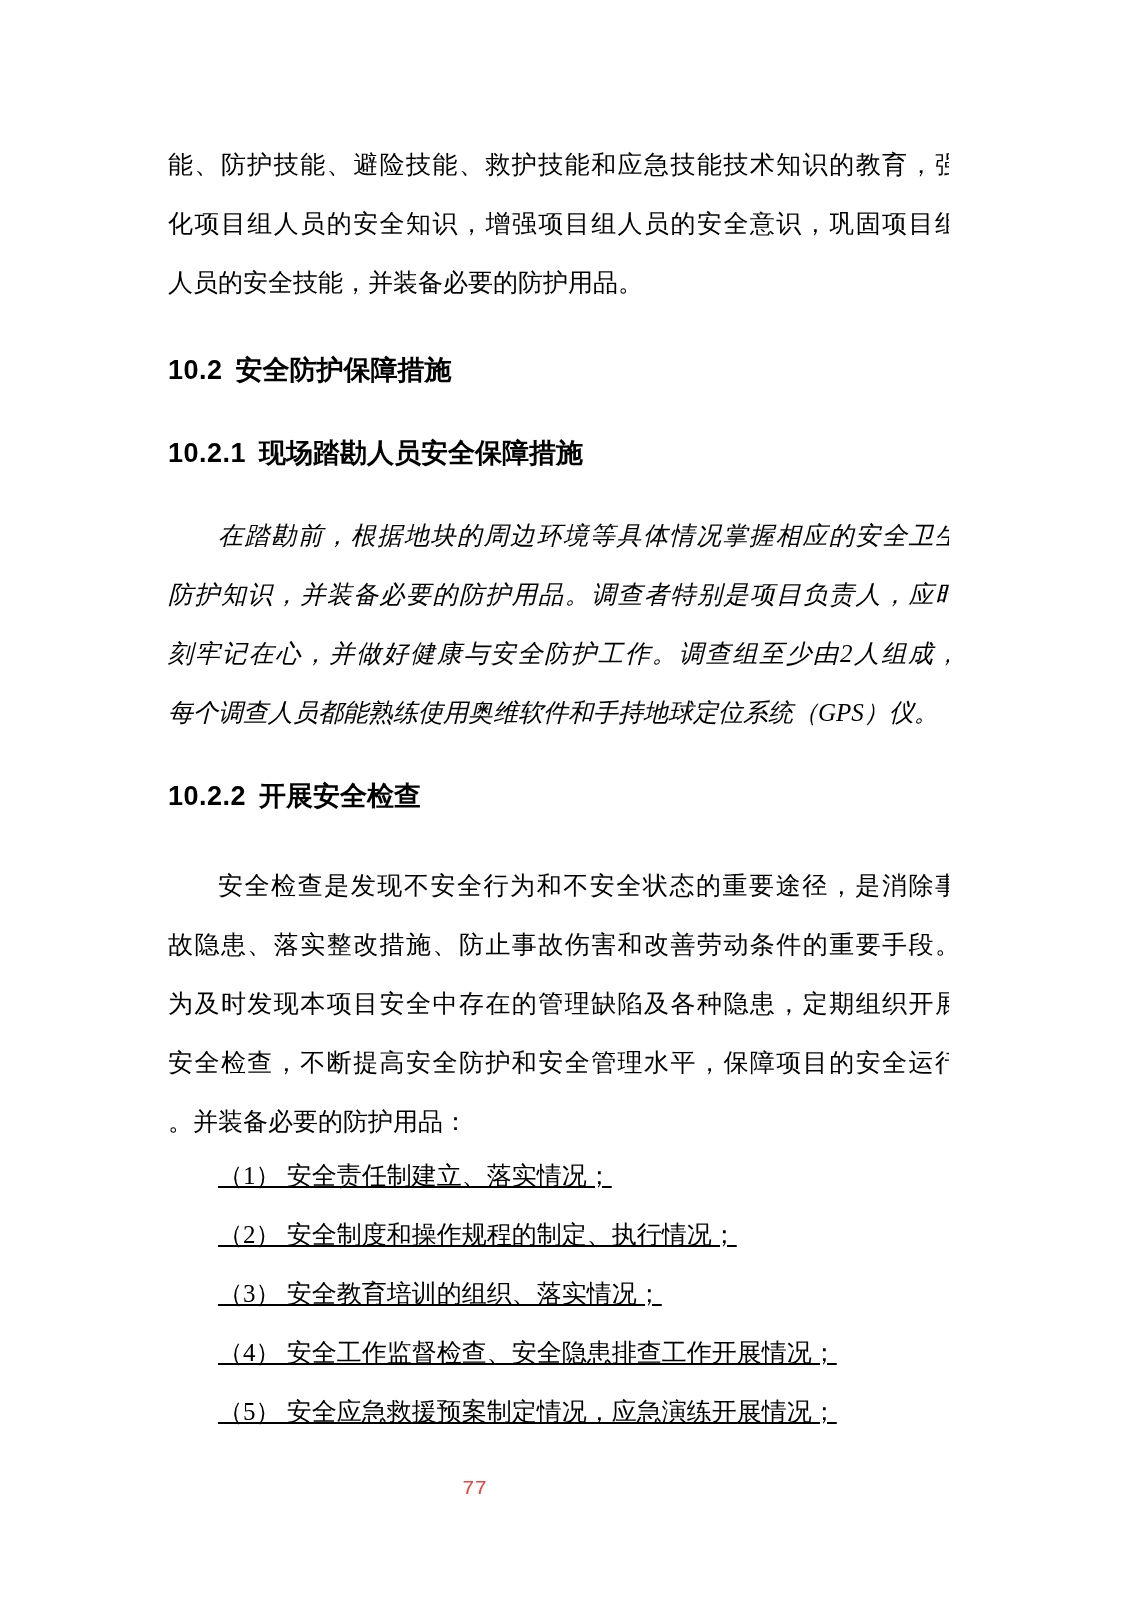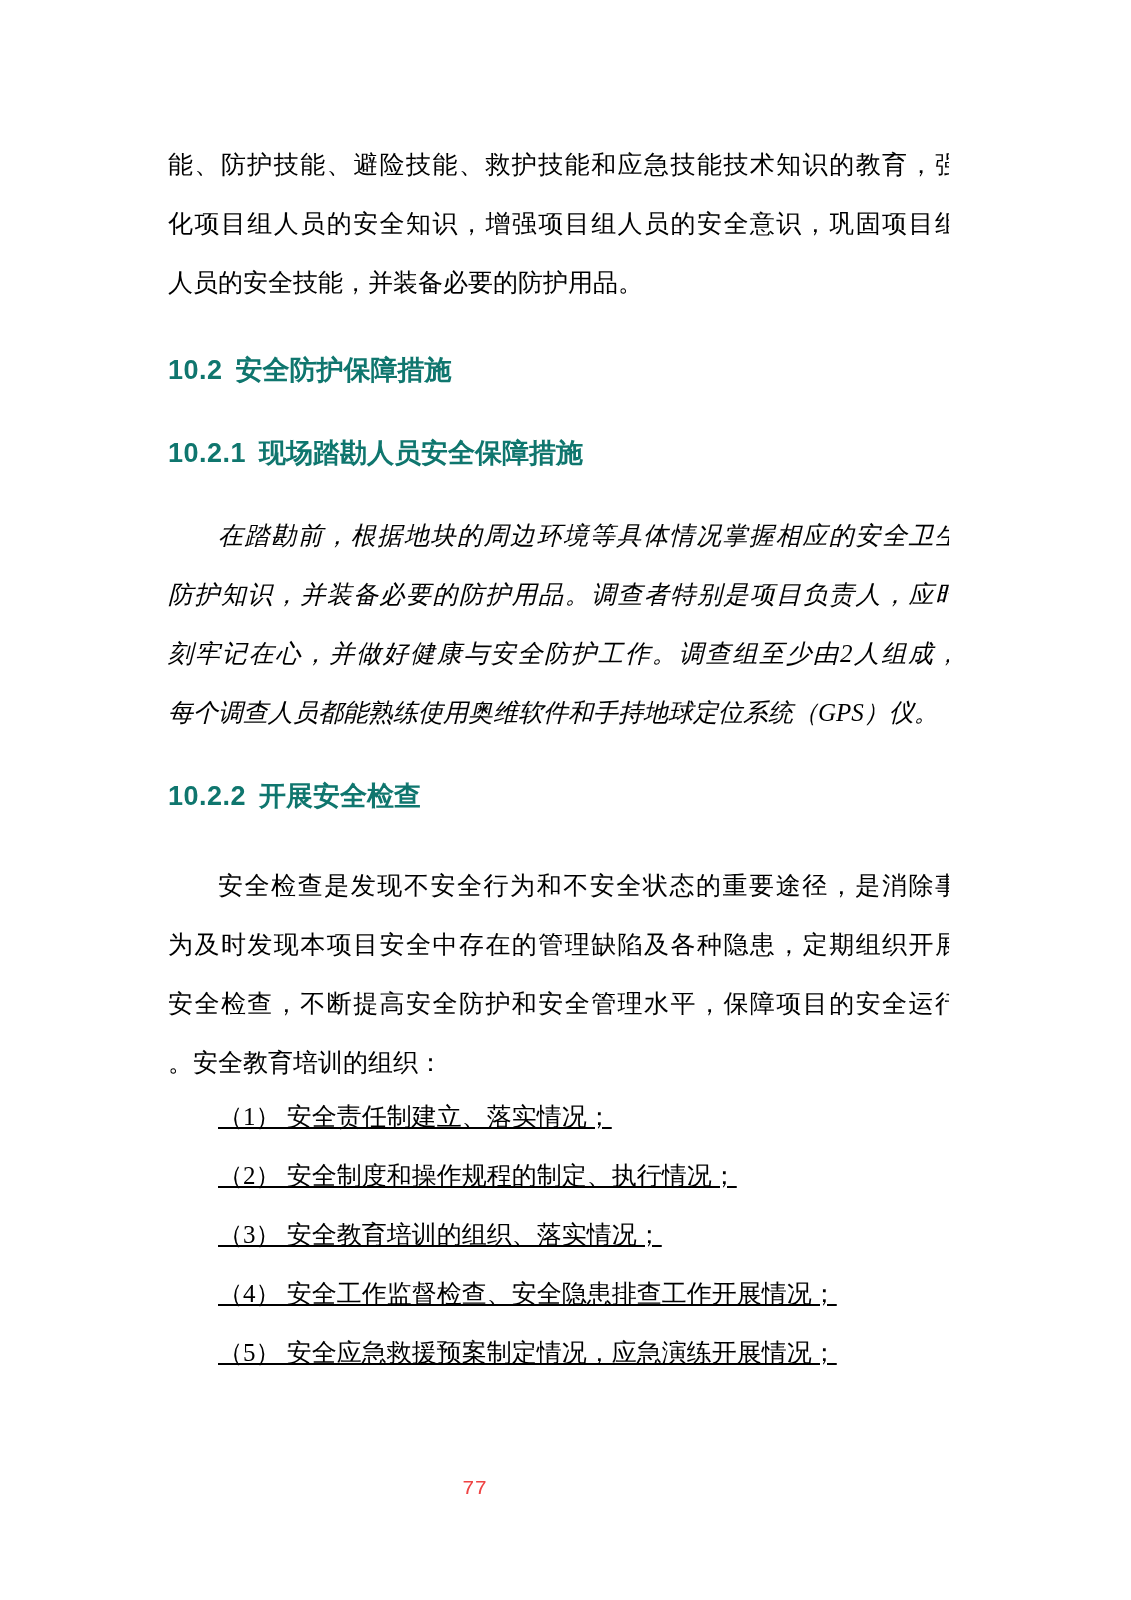--- a/index.html
+++ b/index.html
@@ -40,21 +40,21 @@
   }
   .line.indent {
     text-indent: 50px;
   }
   .heading {
     margin: 0;
     font-family: "Liberation Sans", "DejaVu Sans", sans-serif;
     font-weight: 700;
     font-size: 27px;
     line-height: 59px;
-    color: #0f766e;
+    color: #000000;
     white-space: nowrap;
   }
   .heading .hnum {
     margin-right: 13px;
     letter-spacing: 0.5px;
   }
   #heading-10-2   { margin-top: 29px; }
   #heading-10-2-1 { margin-top: 24px; }
   #para-survey    { margin-top: 23px; font-style: italic; }
   #heading-10-2-2 { margin-top: 25px; }
@@ -97,23 +97,24 @@
       <span class="line">刻牢记在心，并做好健康与安全防护工作。调查组至少由2人组成，</span>
       <span class="line lastline">每个调查人员都能熟练使用奥维软件和手持地球定位系统（GPS）仪。</span>
     </p>
 
     <h2 class="heading" id="heading-10-2-2">
       <span class="hnum">10.2.2</span><span class="htitle">开展安全检查</span>
     </h2>
 
     <p class="para" id="para-inspection">
       <span class="line indent">安全检查是发现不安全行为和不安全状态的重要途径，是消除事</span>
+      <span class="line">故隐患、落实整改措施、防止事故伤害和改善劳动条件的重要手段。</span>
       <span class="line">为及时发现本项目安全中存在的管理缺陷及各种隐患，定期组织开展</span>
       <span class="line">安全检查，不断提高安全防护和安全管理水平，保障项目的安全运行</span>
-      <span class="line lastline">。安全教育培训的组织：</span>
+      <span class="line lastline">。并装备必要的防护用品：</span>
     </p>
 
     <div class="para" id="inspection-list">
       <span class="line lastline indent">（1） 安全责任制建立、落实情况；</span>
       <span class="line lastline indent">（2） 安全制度和操作规程的制定、执行情况；</span>
       <span class="line lastline indent">（3） 安全教育培训的组织、落实情况；</span>
       <span class="line lastline indent">（4） 安全工作监督检查、安全隐患排查工作开展情况；</span>
       <span class="line lastline indent">（5） 安全应急救援预案制定情况，应急演练开展情况；</span>
     </div>
 

